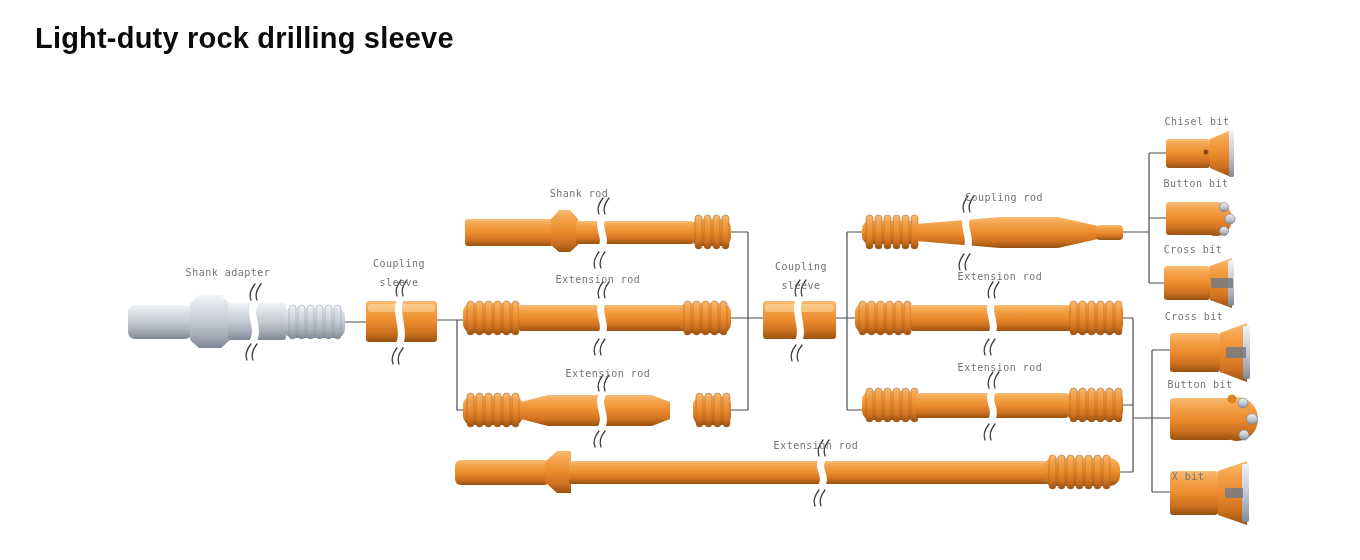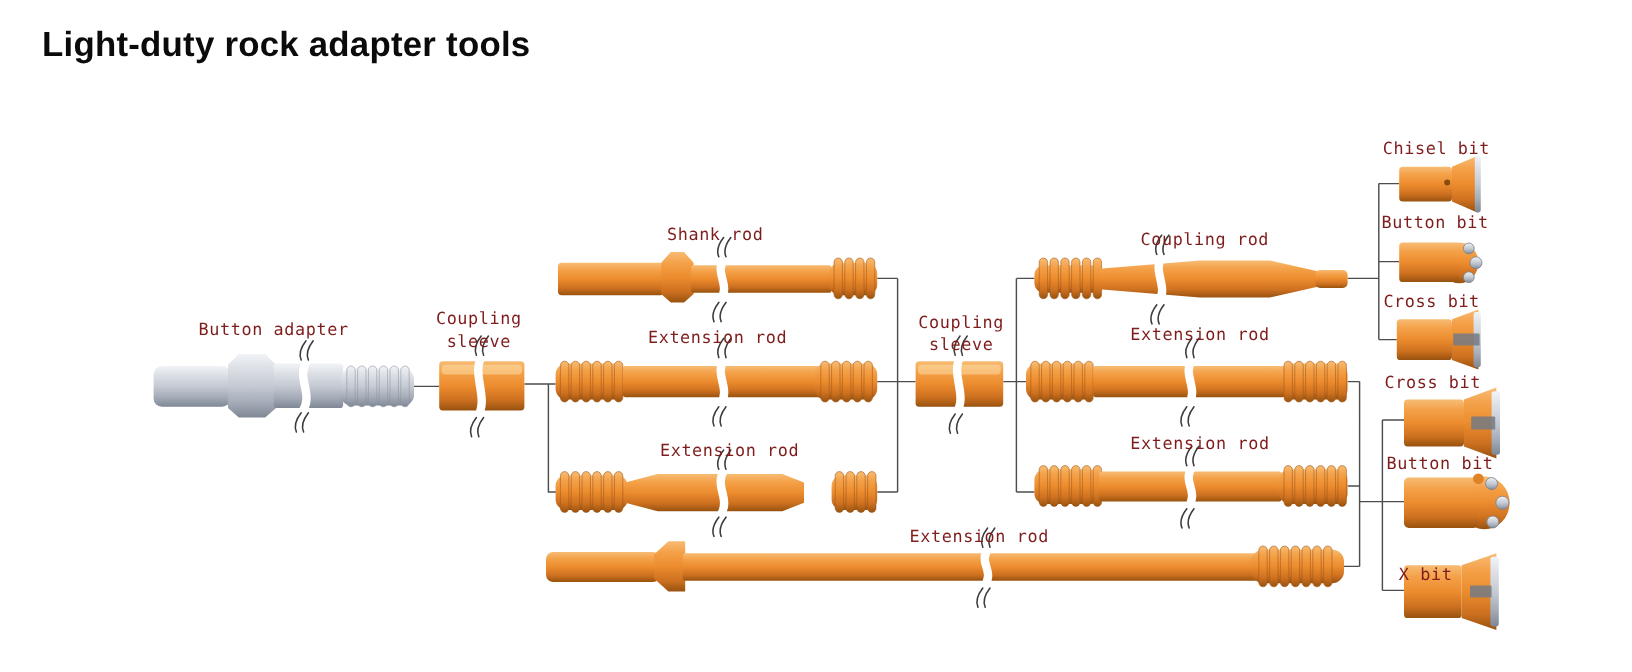--- a/index.html
+++ b/index.html
@@ -1,39 +1,39 @@
 <!DOCTYPE html>
 <html><head>
 <meta charset="utf-8">
 <style>
   html,body{margin:0;padding:0;background:#fff;}
   #stage{position:relative;width:1360px;height:560px;background:#fff;overflow:hidden;
          font-family:"DejaVu Sans Mono",monospace;}
   .title{position:absolute;left:35px;top:22px;font-family:"Liberation Sans",sans-serif;
          font-weight:bold;font-size:29px;color:#0b0b0b;letter-spacing:.2px;white-space:nowrap;}
-  .lbl{position:absolute;font-size:14px;color:#7f1d1d;white-space:nowrap;
+  .lbl{position:absolute;font-size:10px;color:#737373;white-space:nowrap;
        transform:translateX(-50%);letter-spacing:.5px;}
   svg{position:absolute;left:0;top:0;}
   .ln{stroke:#4d4d4d;stroke-width:1.2;fill:none;}
   .or{fill:url(#or);}
   .gr{fill:url(#gr);}
   .or2{fill:#E08326;}
   .hl{fill:rgba(255,232,185,.45);}
   .rib-or{fill:url(#or);stroke:#a2591a;stroke-width:.5;}
   .rib-gr{fill:url(#gr);stroke:#8d95a2;stroke-width:.5;}
   .gb{fill:url(#gr);stroke:#79818d;stroke-width:.7;}
   .bw{stroke:#fff;stroke-width:7;fill:none;stroke-linecap:round;}
   .bt{stroke:#3c3c3c;stroke-width:1.3;fill:none;stroke-linecap:round;}
 </style>
 </head>
 <body>
 
 <div id="stage">
 
-  <div class="title">Light-duty rock adapter tools</div>
+  <div class="title">Light-duty rock drilling sleeve</div>
 
   <svg width="1360" height="560" viewBox="0 0 1360 560">
     <defs>
       <linearGradient id="or" x1="0" y1="0" x2="0" y2="1">
         <stop offset="0" stop-color="#F7BC74"></stop>
           <stop offset=".22" stop-color="#F4A149"></stop>
         <stop offset=".5" stop-color="#EC8C2E"></stop>
           <stop offset=".78" stop-color="#CE7120"></stop>
         <stop offset="1" stop-color="#98520F"></stop>
       </linearGradient>
@@ -219,24 +219,24 @@
           <path class="bw" d="M994,388C984,403 1000,408 990,423"></path>
           <path class="bt" d="M993,372q-7,9 -4,16M999,372q-7,9 -4,16M989,424q-7,9 -4,16M995,424q-7,9 -4,16"></path>
         </g>
       <g>
           <path class="bw" d="M824,456C814,471 830,474 820,489"></path>
           <path class="bt" d="M823,440q-7,9 -4,16M829,440q-7,9 -4,16M819,490q-7,9 -4,16M825,490q-7,9 -4,16"></path>
         </g>
     </g>
   </svg>
 
-  <div class="lbl" style="left:228px;top:267px">Button adapter</div>
+  <div class="lbl" style="left:228px;top:267px">Shank adapter</div>
   <div class="lbl" style="left:399px;top:258px">Coupling</div>
   <div class="lbl" style="left:399px;top:277px">sleeve</div>
-  <div class="lbl" style="left:596px;top:188px">Shank rod</div>
+  <div class="lbl" style="left:579px;top:188px">Shank rod</div>
   <div class="lbl" style="left:598px;top:274px">Extension rod</div>
   <div class="lbl" style="left:608px;top:368px">Extension rod</div>
   <div class="lbl" style="left:801px;top:261px">Coupling</div>
   <div class="lbl" style="left:801px;top:280px">sleeve</div>
   <div class="lbl" style="left:1004px;top:192px">Coupling rod</div>
   <div class="lbl" style="left:1000px;top:271px">Extension rod</div>
   <div class="lbl" style="left:1000px;top:362px">Extension rod</div>
   <div class="lbl" style="left:816px;top:440px">Extension rod</div>
   <div class="lbl" style="left:1197px;top:116px">Chisel bit</div>
   <div class="lbl" style="left:1196px;top:178px">Button bit</div>

